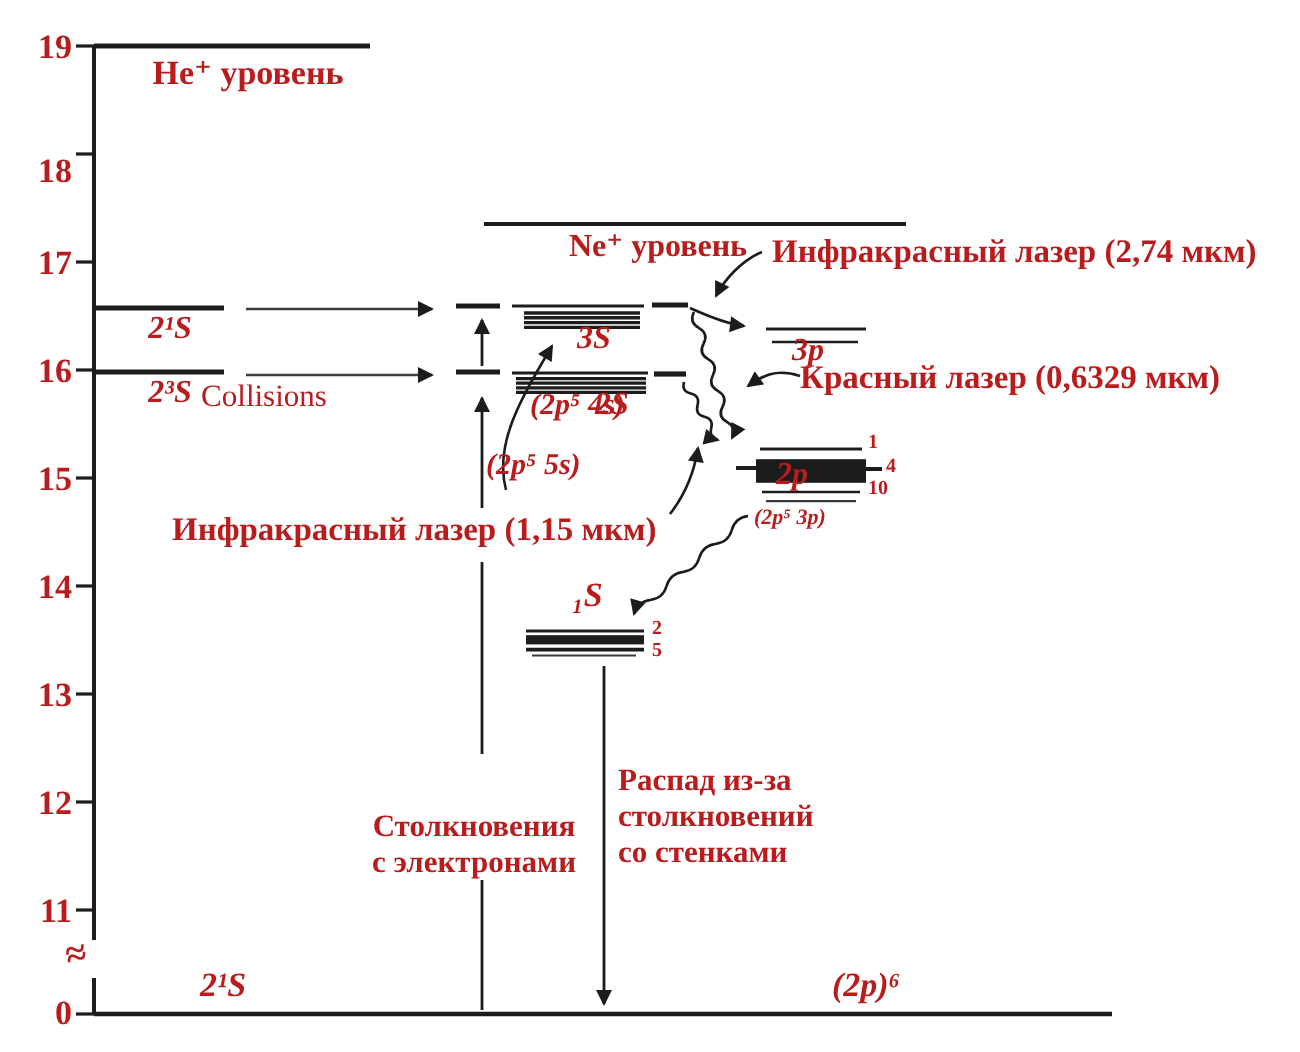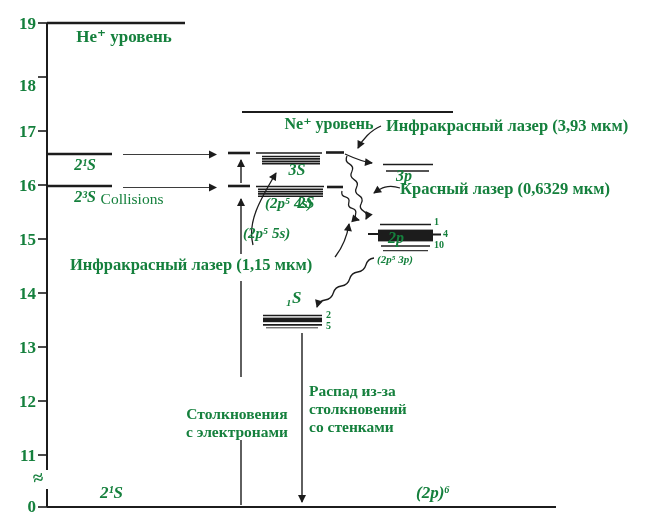--- a/index.html
+++ b/index.html
@@ -1,17 +1,17 @@
 <!DOCTYPE html>
 <html><head>
 <meta charset="utf-8">
 <style>
   html,body{margin:0;padding:0;background:#fff;}
   #fig{position:relative;width:650px;height:526px;background:#fff;overflow:hidden;
-       font-family:"Liberation Serif","DejaVu Serif",serif;color:#15803d;}
+       font-family:"Liberation Serif","DejaVu Serif",serif;color:#b91c1c;}
   #art{position:absolute;left:0;top:0;}
   .lbl{position:absolute;white-space:nowrap;line-height:1.05;}
   .bold{font-weight:700;}
   .ital{font-style:italic;font-weight:700;}
   .ctr{text-align:center;margin-top:26px;}
   .tick{position:absolute;width:28px;text-align:right;font-size:17px;font-weight:700;}
   .small{font-size:10px;font-weight:700;}
   .ann{font-size:16.5px;font-weight:700;}
   .blk{position:absolute;font-size:15.5px;font-weight:700;line-height:18px;}
 </style>
@@ -153,23 +153,23 @@
   <div class="lbl ital" style="left:265px;top:196px;font-size:15px">(2p⁵ 4s)</div>
   <div class="lbl ital" style="left:243px;top:226px;font-size:15px">(2p⁵ 5s)</div>
   <div class="lbl ital" style="left:377px;top:254px;font-size:11px">(2p⁵ 3p)</div>
 
   <div class="lbl small" style="left:434px;top:217px">1</div>
   <div class="lbl small" style="left:443px;top:229px">4</div>
   <div class="lbl small" style="left:434px;top:240px">10</div>
   <div class="lbl small" style="left:326px;top:310px">2</div>
   <div class="lbl small" style="left:326px;top:321px">5</div>
 
-  <div class="lbl ann" style="left:386px;top:117px">Инфракрасный лазер (3,93 мкм)</div>
+  <div class="lbl ann" style="left:386px;top:117px">Инфракрасный лазер (2,74 мкм)</div>
   <div class="lbl ann" style="left:400px;top:180px">Красный лазер (0,6329 мкм)</div>
-  <div class="lbl ann" style="left:70px;top:256px">Инфракрасный лазер (1,15 мкм)</div>
+  <div class="lbl ann" style="left:86px;top:256px">Инфракрасный лазер (1,15 мкм)</div>
 
   <div class="blk ctr" style="left:167px;top:379px;width:140px">
     <div>Столкновения</div>
     <div>с электронами</div>
   </div>
   <div class="blk" style="left:309px;top:382px">
     <div>Распад из-за</div>
     <div>столкновений</div>
     <div>со стенками</div>
   </div>

